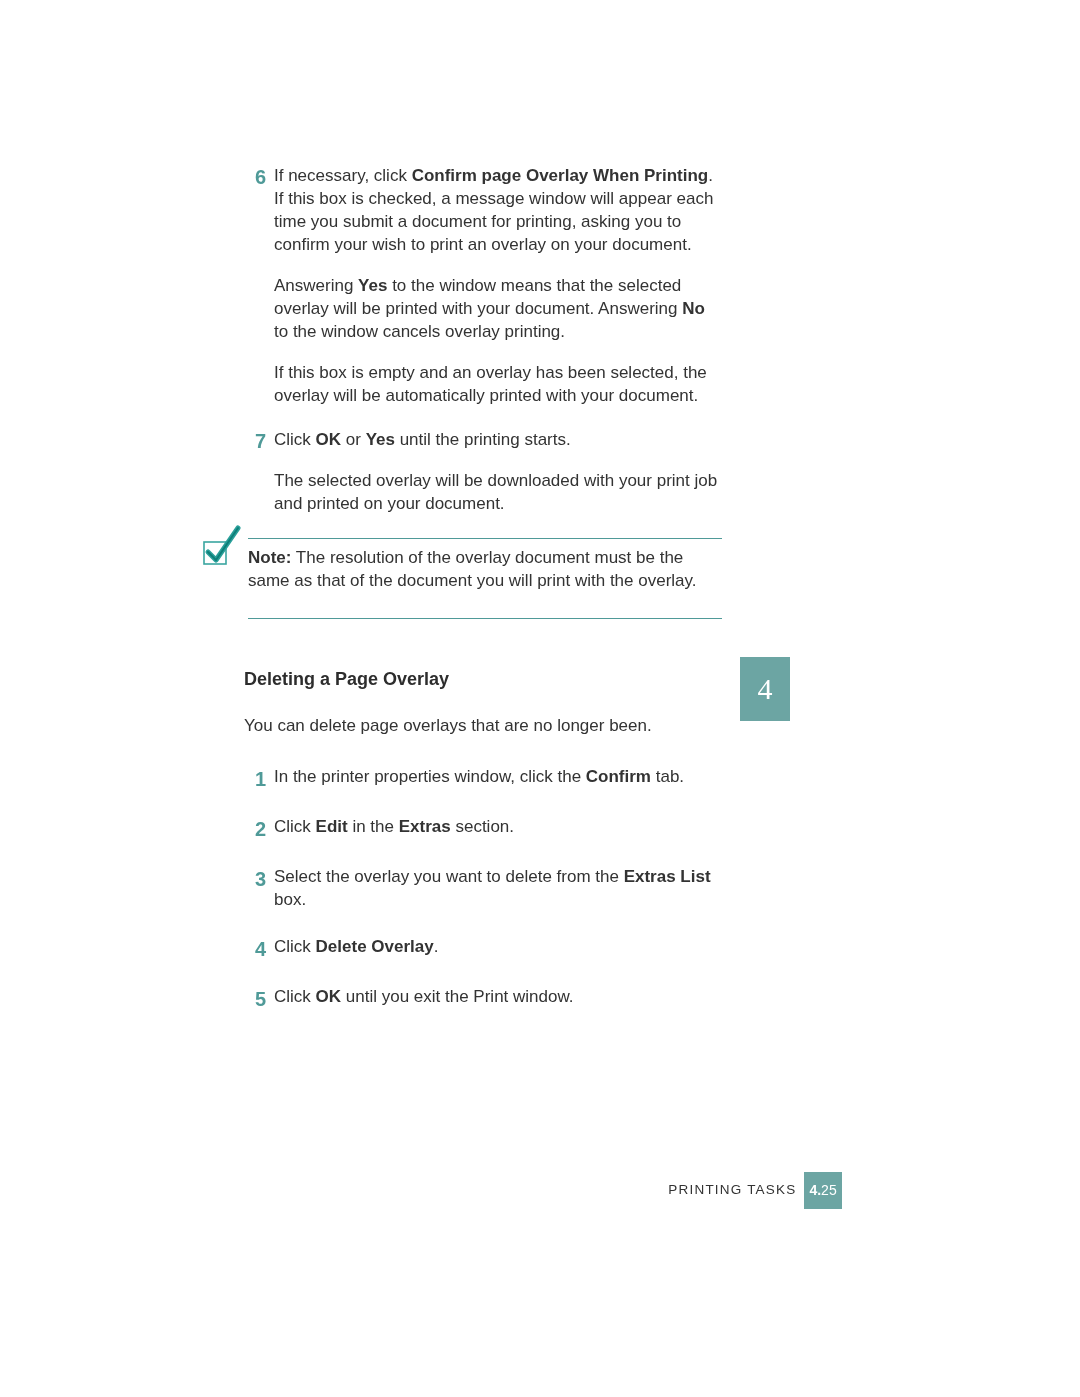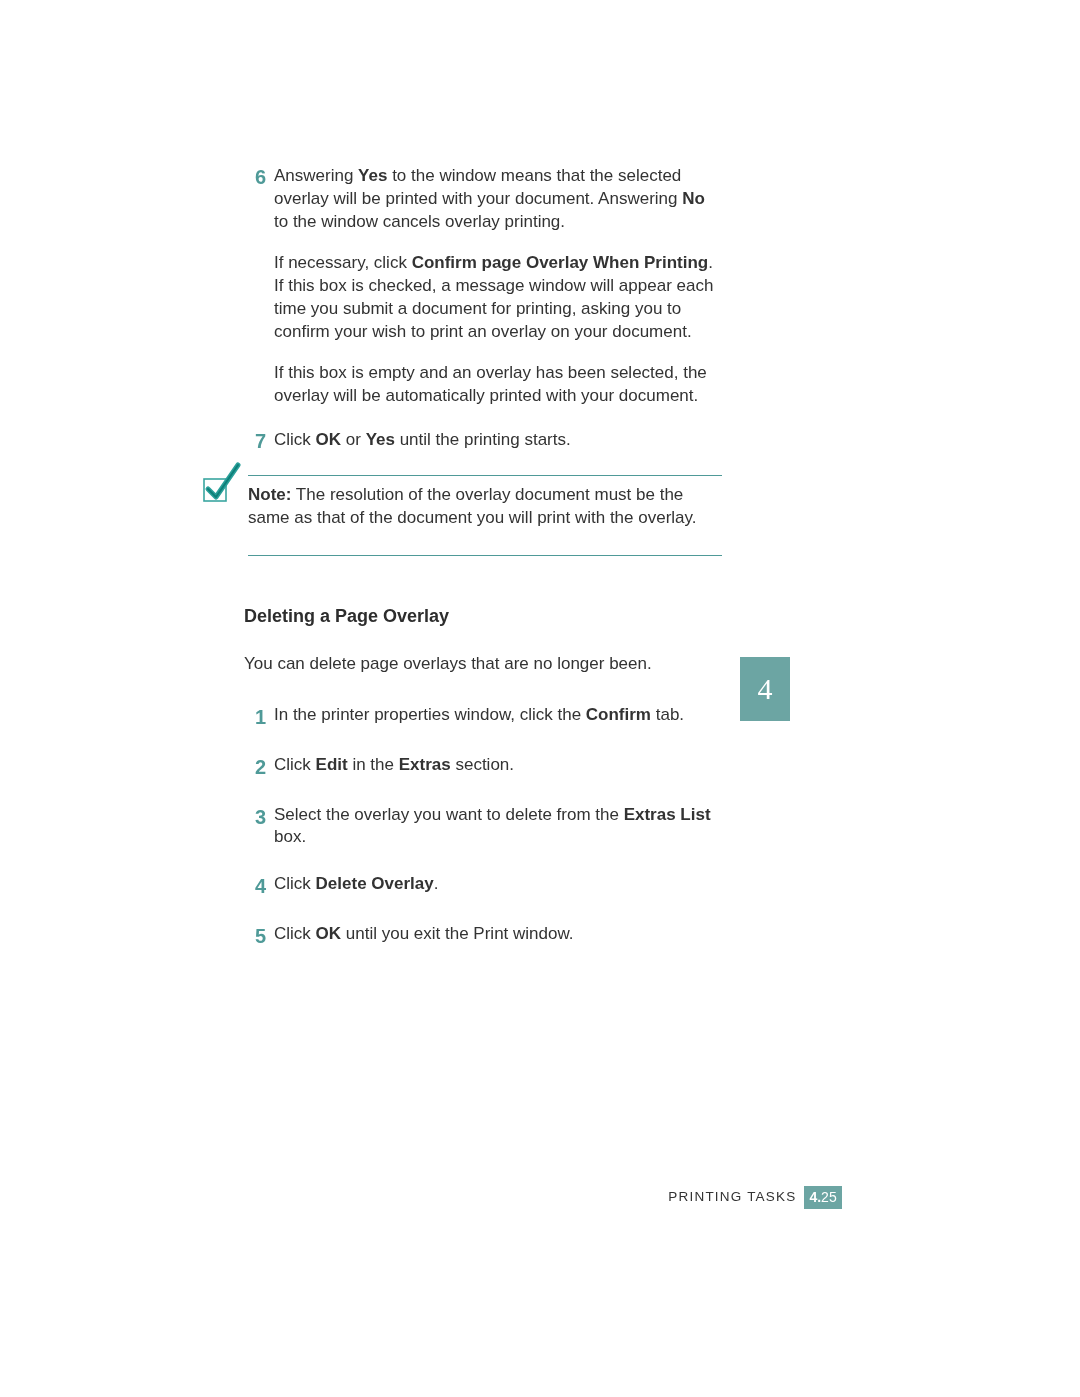--- a/index.html
+++ b/index.html
@@ -101,43 +101,44 @@
   }
   .footer-label {
     font-size: 13.5px;
     letter-spacing: 1.2px;
     font-variant: small-caps;
     color: #333;
   }
   .footer-page {
     background: #6ca5a3;
     color: #ffffff;
-    padding: 2px 5px;
+    padding: 9px 5px;
     font-size: 14px;
   }
   .footer-page .chap { font-weight: bold; }
 </style>
 </head>
 <body>
 
 <div class="content">
 
   <div id="steps-top">
       <div class="step">
         <div class="step-num">6</div>
         <div class="step-body">
+          <p>If necessary, click <b>Confirm page Overlay When Printing</b>. If this box is checked, a message window will appear each time you submit a document for printing, asking you to confirm your wish to print an overlay on your document.</p>
           <p>Answering <b>Yes</b> to the window means that the selected overlay will be printed with your document. Answering <b>No</b> to the window cancels overlay printing.</p>
-          <p>If necessary, click <b>Confirm page Overlay When Printing</b>. If this box is checked, a message window will appear each time you submit a document for printing, asking you to confirm your wish to print an overlay on your document.</p>
           <p>If this box is empty and an overlay has been selected, the overlay will be automatically printed with your document.</p>
         </div>
       </div>
       <div class="step">
         <div class="step-num">7</div>
         <div class="step-body">
           <p>Click <b>OK</b> or <b>Yes</b> until the printing starts.</p>
+          <p>The selected overlay will be downloaded with your print job and printed on your document.</p>
         </div>
       </div>
     </div>
 
   <div class="note-block">
     <span class="check-icon">
       <svg viewBox="0 0 40 42" width="40" height="42">
         <rect x="2" y="18" width="22" height="22" fill="none" stroke="#3aa6a0" stroke-width="1.6"></rect>
         <path d="M6 28 L14 36 L36 4" fill="none" stroke="#2aa09a" stroke-width="5" stroke-linecap="round" stroke-linejoin="round"></path>
         <path d="M6 28 L14 36 L36 4" fill="none" stroke="#0d7f79" stroke-width="2" stroke-linecap="round" stroke-linejoin="round"></path>

